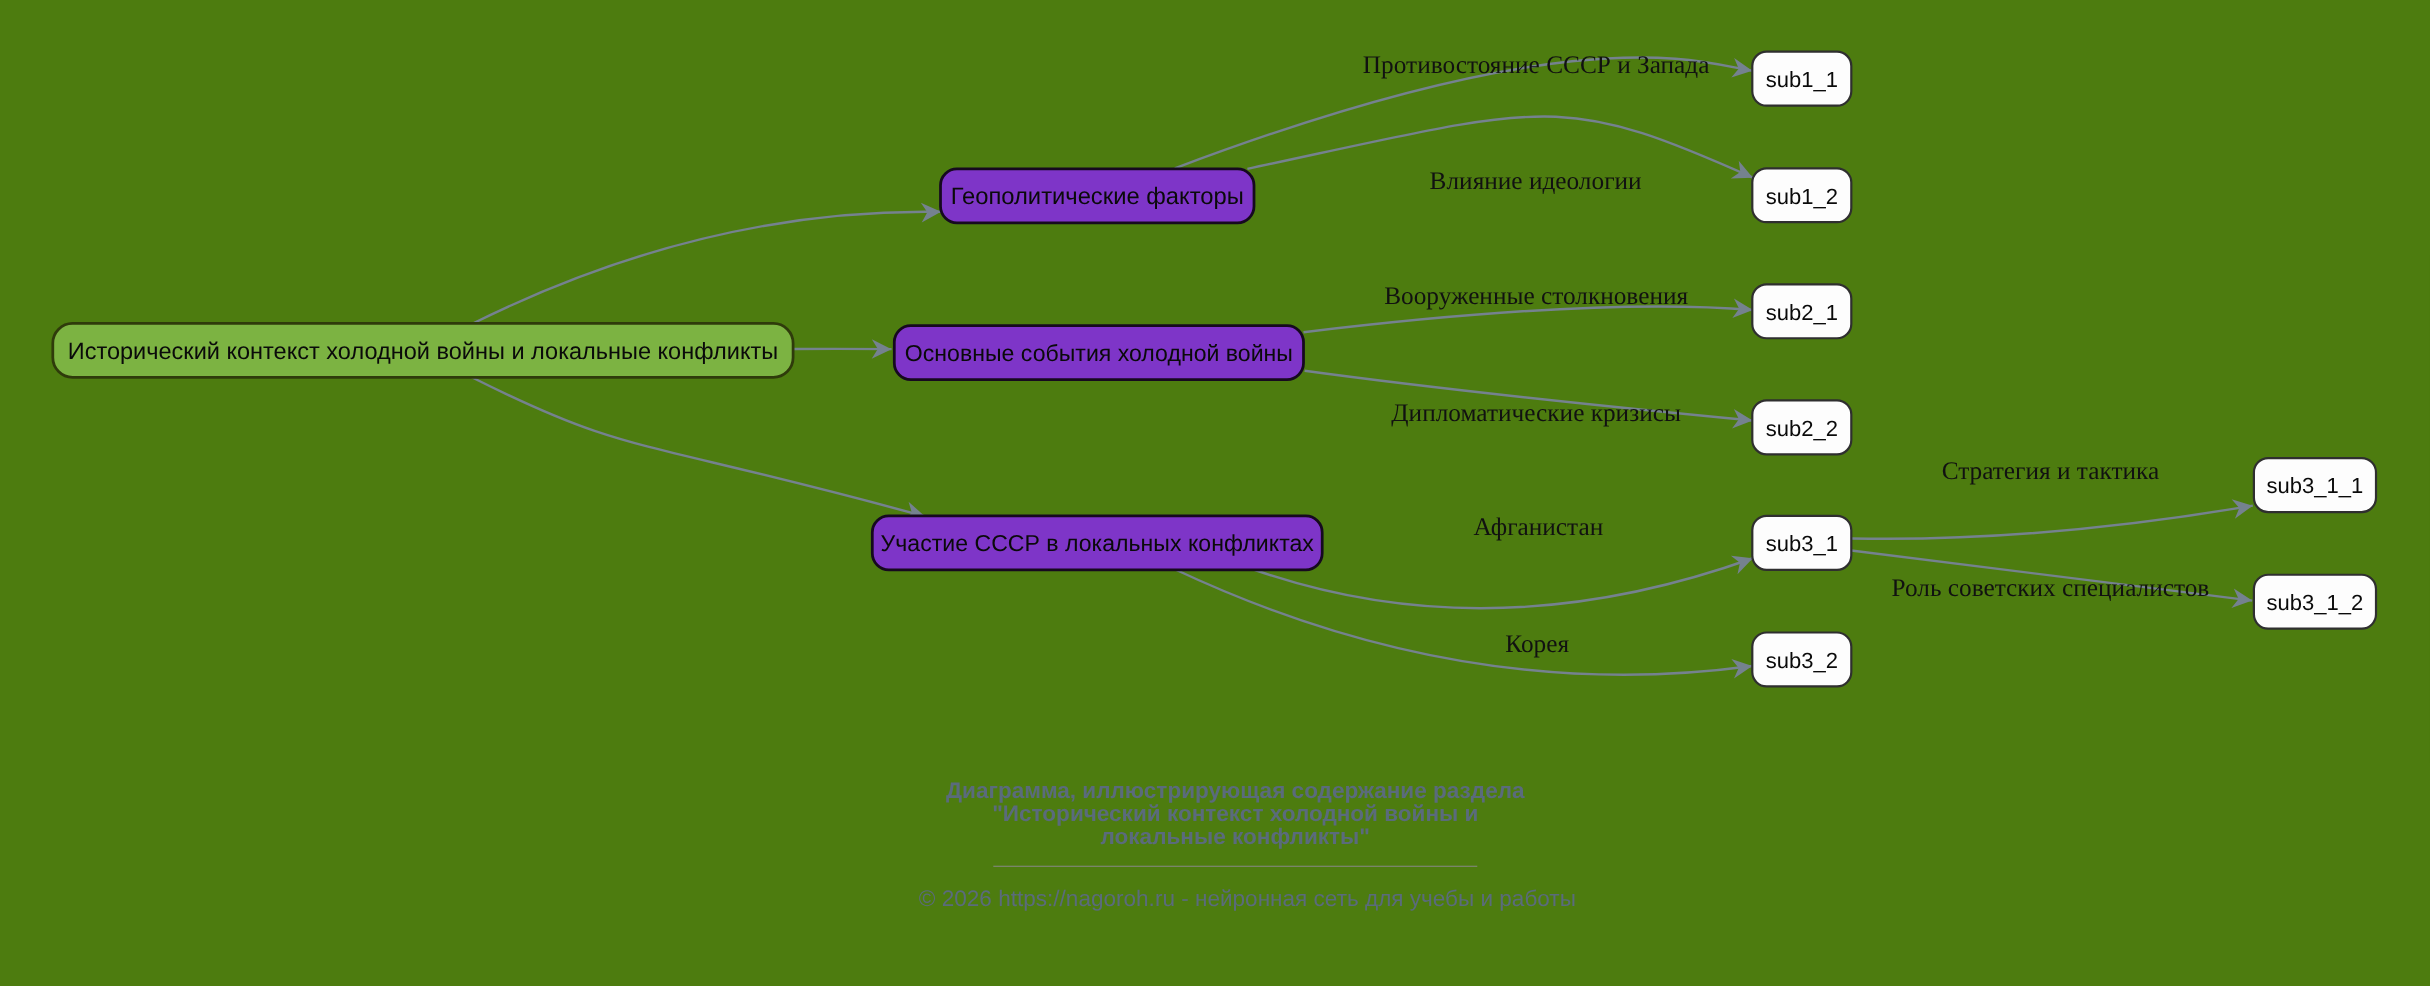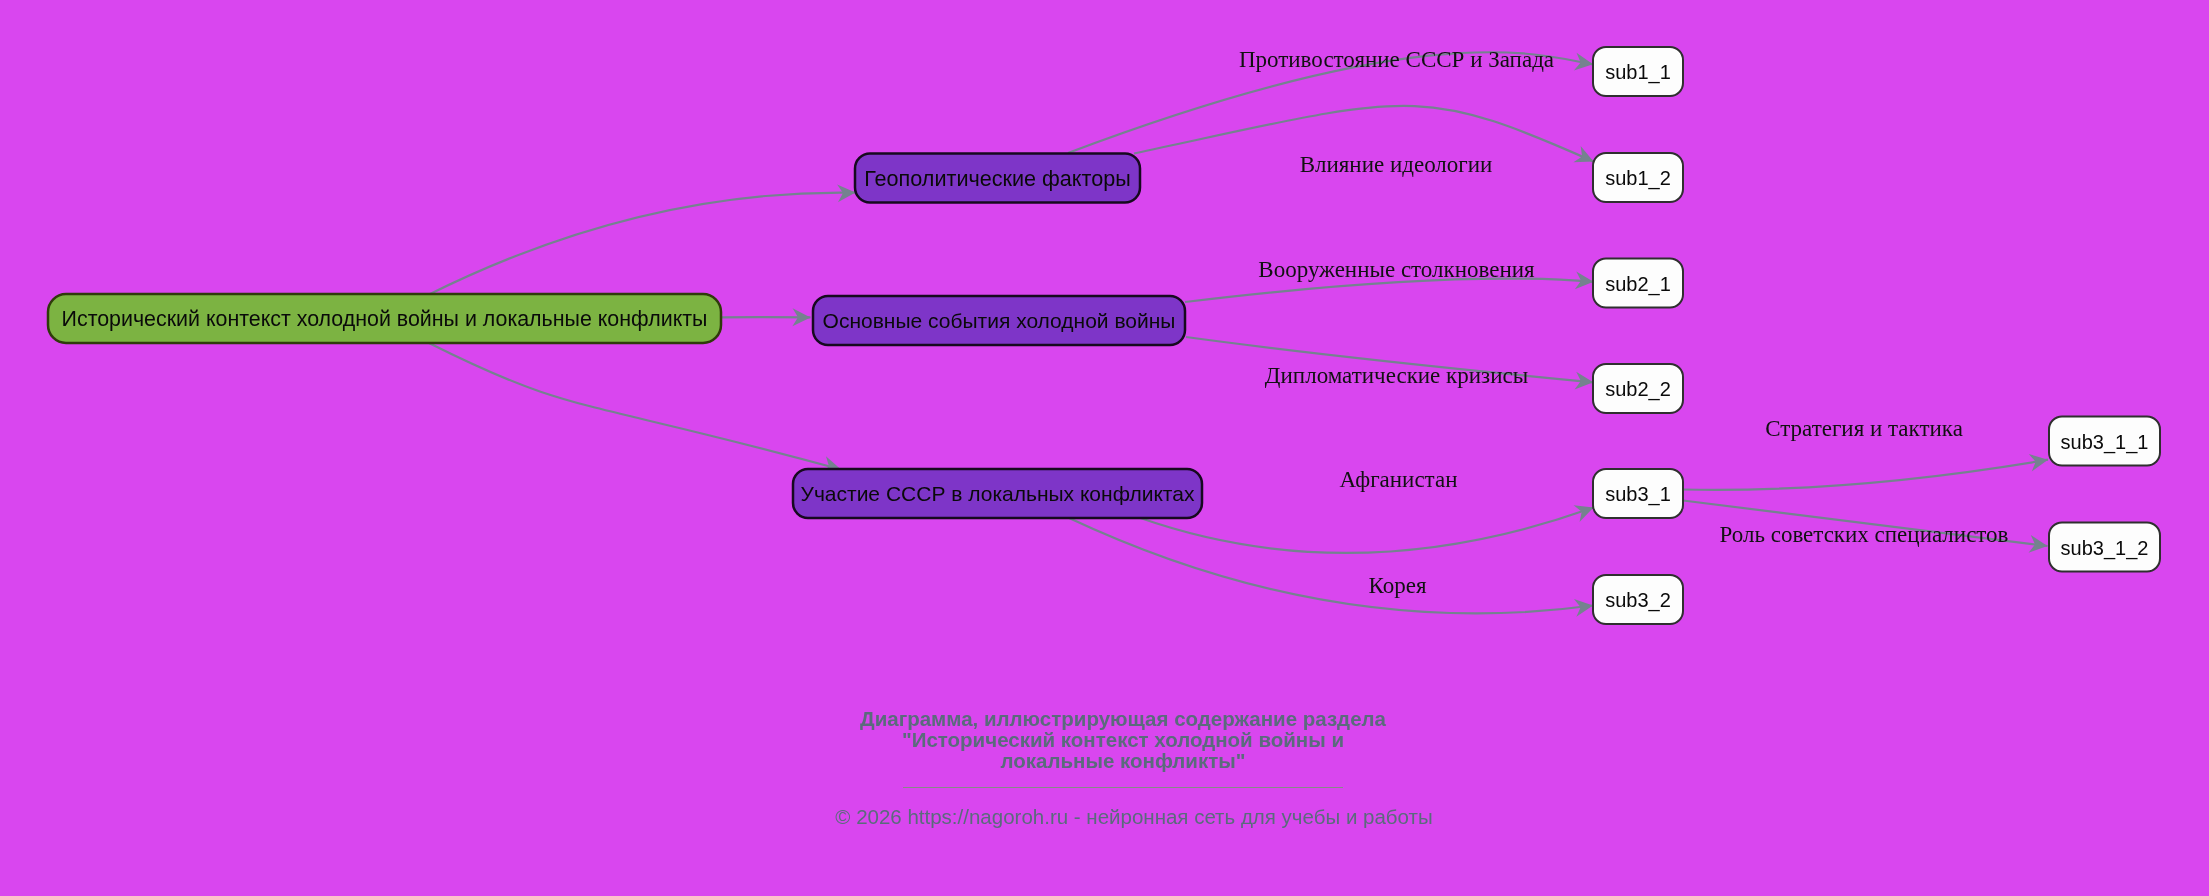--- a/index.html
+++ b/index.html
@@ -1,16 +1,16 @@
 <!DOCTYPE html>
 <html><head>
 <meta charset="utf-8">
 <style>
   html,body{margin:0;padding:0;background:#fafafa;}
-  .wrap{position:relative;width:2209px;height:896px;background:#d946ef;overflow:hidden;transform:translateZ(0);}
+  .wrap{position:relative;width:2209px;height:896px;background:#4d7c0f;overflow:hidden;transform:translateZ(0);}
   svg{font-family:"Liberation Sans",sans-serif;}
   .elab text{font-family:"Liberation Serif",serif;font-size:23px;fill:#111;}
   .nlab text{font-family:"Liberation Sans",sans-serif;fill:#0a0a0a;}
 </style>
 </head>
 <body>
 <div class="wrap">
 <svg width="2209" height="896" viewBox="0 0 2209 896" xmlns="http://www.w3.org/2000/svg">
   <defs>
     <marker id="ah" viewBox="0 0 20 20" refX="19" refY="10" markerWidth="20" markerHeight="20" markerUnits="userSpaceOnUse" orient="auto">

